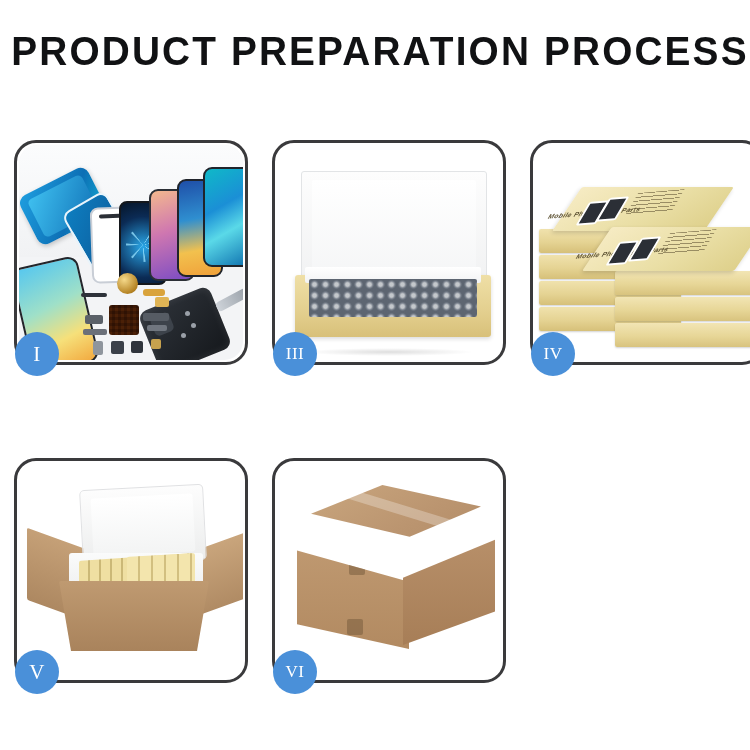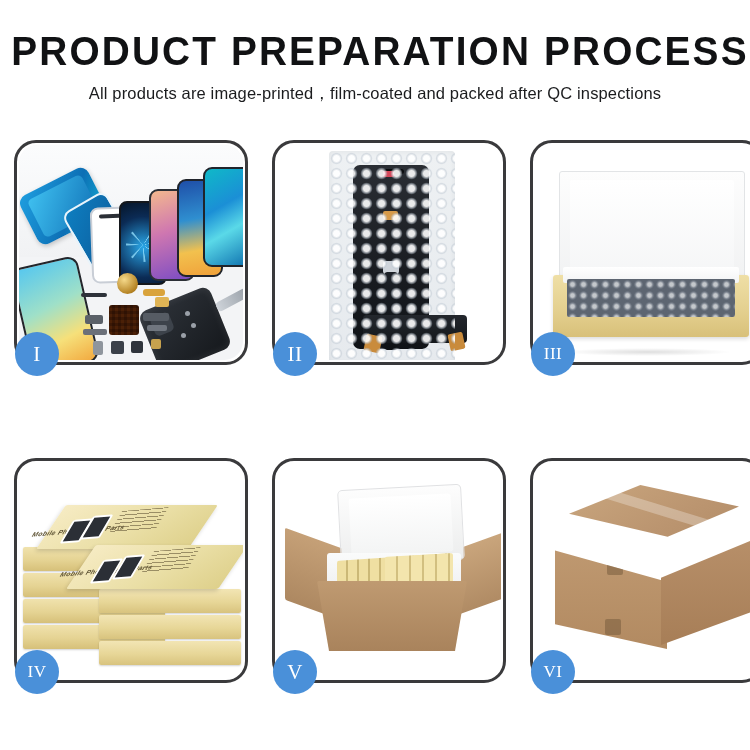--- a/index.html
+++ b/index.html
@@ -236,21 +236,20 @@
   .shadow{position:absolute;left:12%;bottom:4px;width:76%;height:8px;
     background:radial-gradient(ellipse at 50% 50%,rgba(0,0,0,.13),rgba(0,0,0,0) 70%);}
 </style>
 </head>
 <body>
 
 <div class="page">
 
   <div class="header">
     <div class="title">PRODUCT PREPARATION PROCESS</div>
-    <div class="subtitle">All products are image-printed，film-coated and packed after QC inspections</div>
   </div>
 
   <div class="grid">
 
     <div class="panel">
       <div class="photo p1">
         <div class="sheen"></div>
         <div class="ph ph1"></div>
         <div class="ph ph2"></div>
         <div class="ph ph3"></div>
@@ -278,37 +277,20 @@
           <div class="bit flex11"></div>
           <div class="screw" style="left:104px;top:40px"></div>
           <div class="screw" style="left:110px;top:52px"></div>
           <div class="screw" style="left:100px;top:62px"></div>
         </div>
         <div class="tool"></div>
       </div>
       <div class="badge">I</div>
     </div>
 
-    <div class="panel">
-      <div class="photo p2">
-        <div class="bubblebag">
-          <div class="lcd">
-            <div class="redlbl"></div>
-            <div class="tapeA"></div>
-            <div class="conn"></div>
-            <div class="cable"></div>
-            <div class="footpad"></div>
-            <div class="tapeB"></div>
-            <div class="tapeC"></div>
-          </div>
-          <div class="bubbles"></div>
-        </div>
-      </div>
-      <div class="badge">II</div>
-    </div>
 
     <div class="panel">
       <div class="photo p3">
         <div class="fbox">
           <div class="flid"></div>
           <div class="ftray">
             <div class="ffoam"></div>
             <div class="ffill"></div>
           </div>
         </div>

